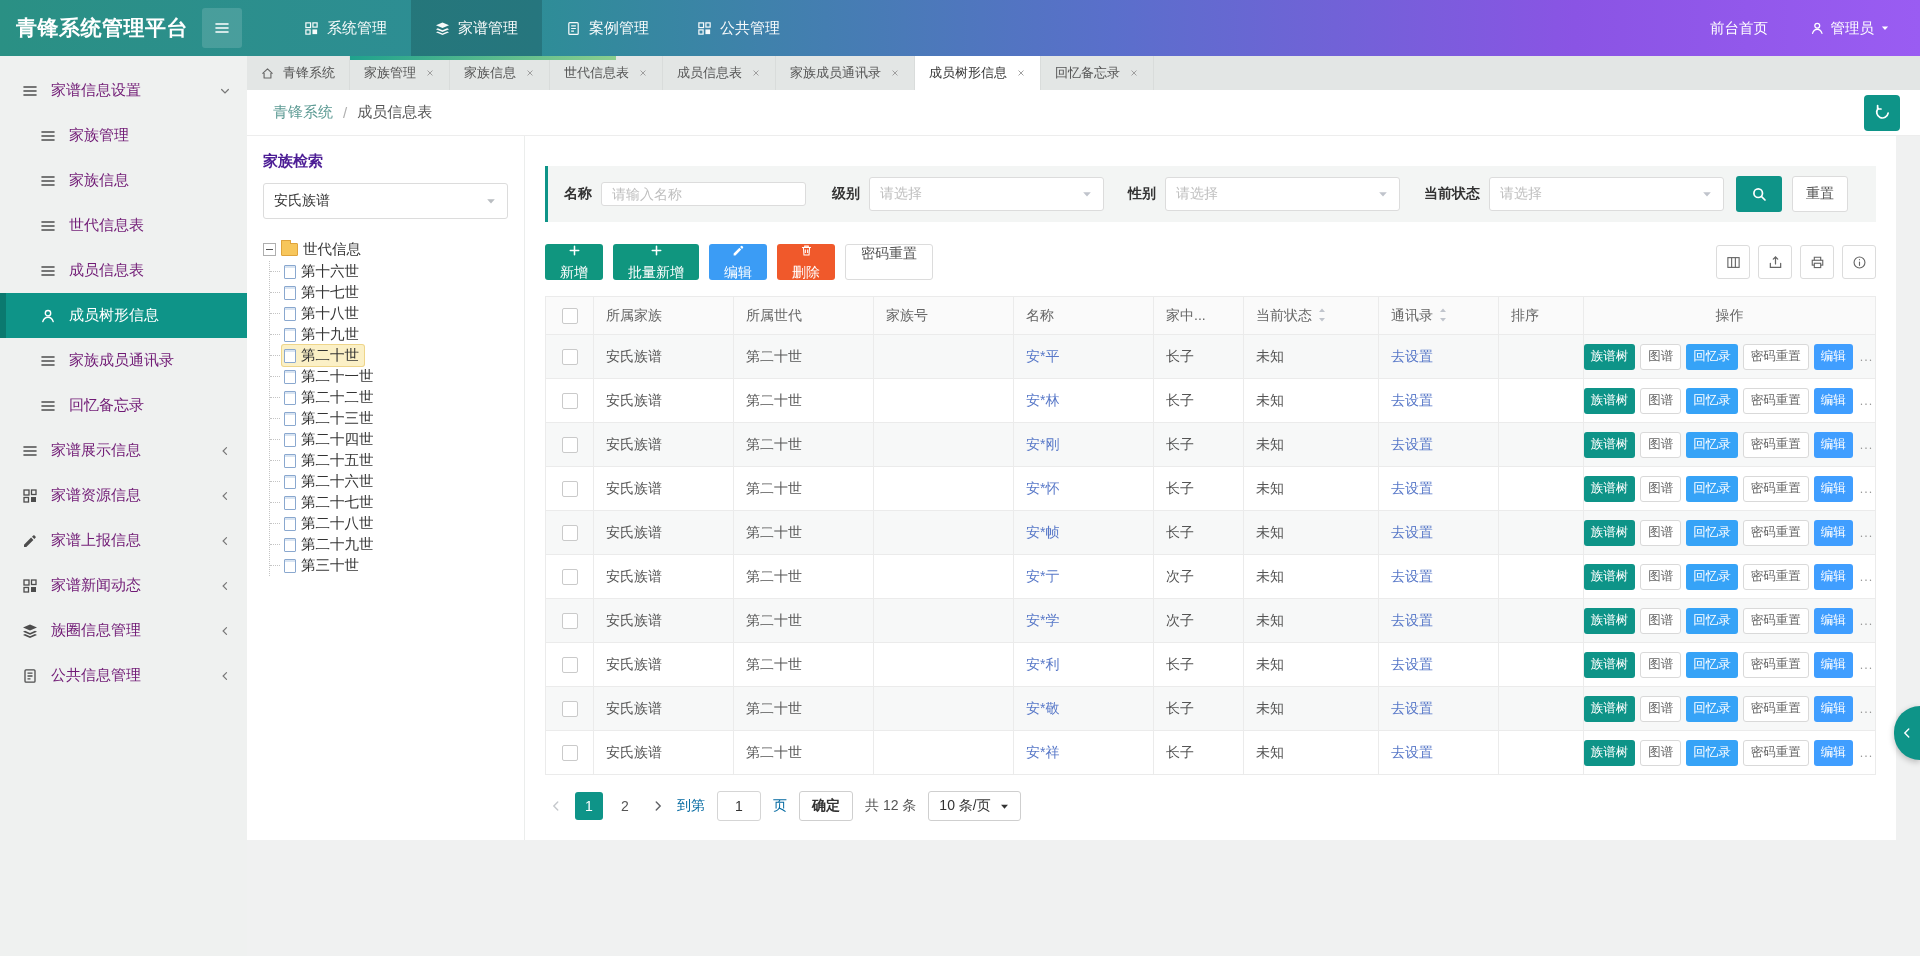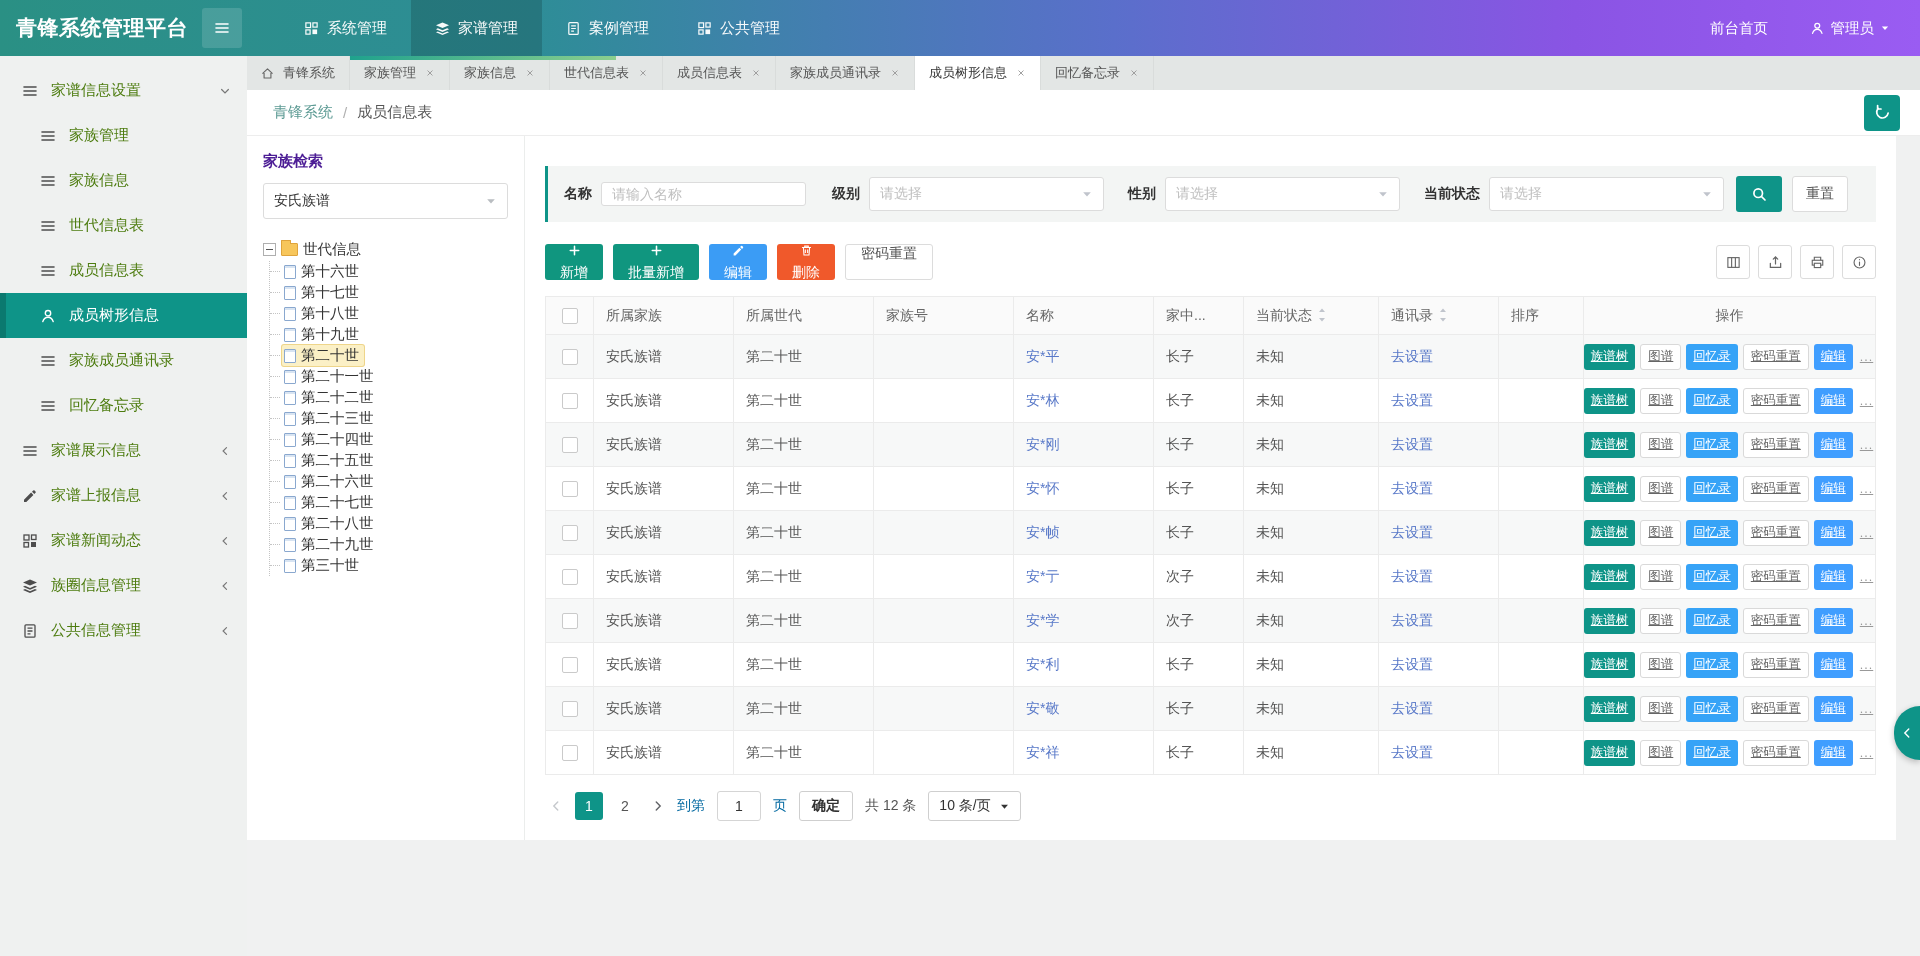--- a/index.html
+++ b/index.html
@@ -21,21 +21,21 @@
   .nav-item.active { background:rgba(0,0,0,.16); }
   .ico { display:inline-flex; line-height:0; }
   .topbar-right { margin-left:auto; display:flex; align-items:center; gap:42px; padding-right:30px; font-size:14.5px; }
   .front-link { cursor:pointer; }
   .user { display:flex; align-items:center; gap:6px; cursor:pointer; }
   .user .caret { font-size:10px; }
 
   
   .shell { flex:1; display:flex; min-height:0; }
   .sidebar { width:247px; flex:0 0 247px; background:#EFF1F0; padding-top:12px; overflow:hidden; }
-  .side-item { height:45px; display:flex; align-items:center; gap:13px; padding:0 16px 0 22px; font-size:15px; color:#4d7c0f; cursor:pointer; }
+  .side-item { height:45px; display:flex; align-items:center; gap:13px; padding:0 16px 0 22px; font-size:15px; color:#701a75; cursor:pointer; }
   .side-item .ico { color:#4d4d4d; font-size:16px; }
   .side-item.d1 { padding-left:40px; }
   .side-item .chev { margin-left:auto; color:#777; font-size:12px; }
   .side-item.active { background:#0E9488; color:#fff; box-shadow:inset 6px 0 rgba(0,0,0,.18); }
   .side-item.active .ico { color:#fff; }
 
   .main-col { flex:1; display:flex; flex-direction:column; min-width:0; }
 
   
   .tabbar { height:34px; flex:0 0 34px; background:#E3E6E5; display:flex; position:relative; overflow:hidden; }
@@ -116,21 +116,21 @@
   .grid-table td { height:44px; padding:0 12px; }
   .grid-table tbody tr:nth-child(odd) td { background:#F7F8F8; }
   .th-check, .td-check { text-align:center; padding:0 !important; }
   .th-ops { text-align:center !important; }
   .td-ops { padding:0 4px !important; }
   .checkbox { width:16px; height:16px; border:1px solid #CACACA; border-radius:2px; background:#fff; margin:0 auto; cursor:pointer; }
   .link { color:#5878C8; cursor:pointer; }
   .sort-ico { display:inline-flex; vertical-align:-3px; margin-left:5px; cursor:pointer; }
   .ops { display:flex; align-items:center; justify-content:center; gap:5px; }
   .op { height:26px; border-radius:3px; font-size:12.5px; padding:0 7px; display:inline-flex; align-items:center;
-    cursor:pointer; border:none; font-family:inherit; white-space:nowrap;text-decoration:underline; }
+    cursor:pointer; border:none; font-family:inherit; white-space:nowrap; }
   .op.teal { background:#0E9488; color:#fff; }
   .op.plain { background:#fff; border:1px solid #D9D9D9; color:#666; }
   .op.lightblue { background:#36A3F7; color:#fff; }
   .op.blue { background:#409EFF; color:#fff; }
   .op.more { background:transparent; color:#999; padding:0 2px; letter-spacing:1px; }
 
   .pagination { margin-top:16px; display:flex; align-items:center; gap:12px; font-size:14px; color:#555; padding-left:4px; }
   .pg-chev { font-size:14px; color:#C5C8CC; cursor:pointer; display:inline-flex; }
   .pg-chev.next { color:#606266; }
   #pages { display:inline-flex; gap:8px; }
@@ -298,20 +298,36 @@
           </span>
           <span>回忆备忘录</span>
         </div>
         <div class="side-item">
           <span class="ico">
             <svg viewBox="0 0 16 16" width="1em" height="1em" fill="none" stroke="currentColor" stroke-width="1.6" stroke-linecap="round">
               <path d="M2 4h12M2 8h12M2 12h12"></path>
             </svg>
           </span>
           <span>家谱展示信息</span>
+          <span class="ico chev">
+            <svg viewBox="0 0 16 16" width="1em" height="1em" fill="none" stroke="currentColor" stroke-width="1.6" stroke-linecap="round">
+              <path d="M10 3.5L5.5 8l4.5 4.5"></path>
+            </svg>
+          </span>
+        </div>
+        <div class="side-item">
+          <span class="ico">
+            <svg viewBox="0 0 16 16" width="1em" height="1em" fill="none" stroke="currentColor" stroke-width="1.3">
+              <rect x="2" y="2" width="5" height="5"></rect>
+              <rect x="9.5" y="2" width="4.5" height="4.5"></rect>
+              <rect x="2" y="9.5" width="4.5" height="4.5"></rect>
+              <rect x="9" y="9" width="5" height="5" fill="currentColor" stroke="none"></rect>
+            </svg>
+          </span>
+          <span>家谱资源信息</span>
           <span class="ico chev">
             <svg viewBox="0 0 16 16" width="1em" height="1em" fill="none" stroke="currentColor" stroke-width="1.6" stroke-linecap="round">
               <path d="M10 3.5L5.5 8l4.5 4.5"></path>
             </svg>
           </span>
         </div>
         <div class="side-item">
           <span class="ico">
             <svg viewBox="0 0 16 16" width="1em" height="1em" fill="currentColor">
               <path d="M2 11.7V14h2.3l7.1-7.1-2.3-2.3zM10 3.7L12.3 6l1.2-1.2a1 1 0 000-1.4l-.9-.9a1 1 0 00-1.4 0z"></path>

